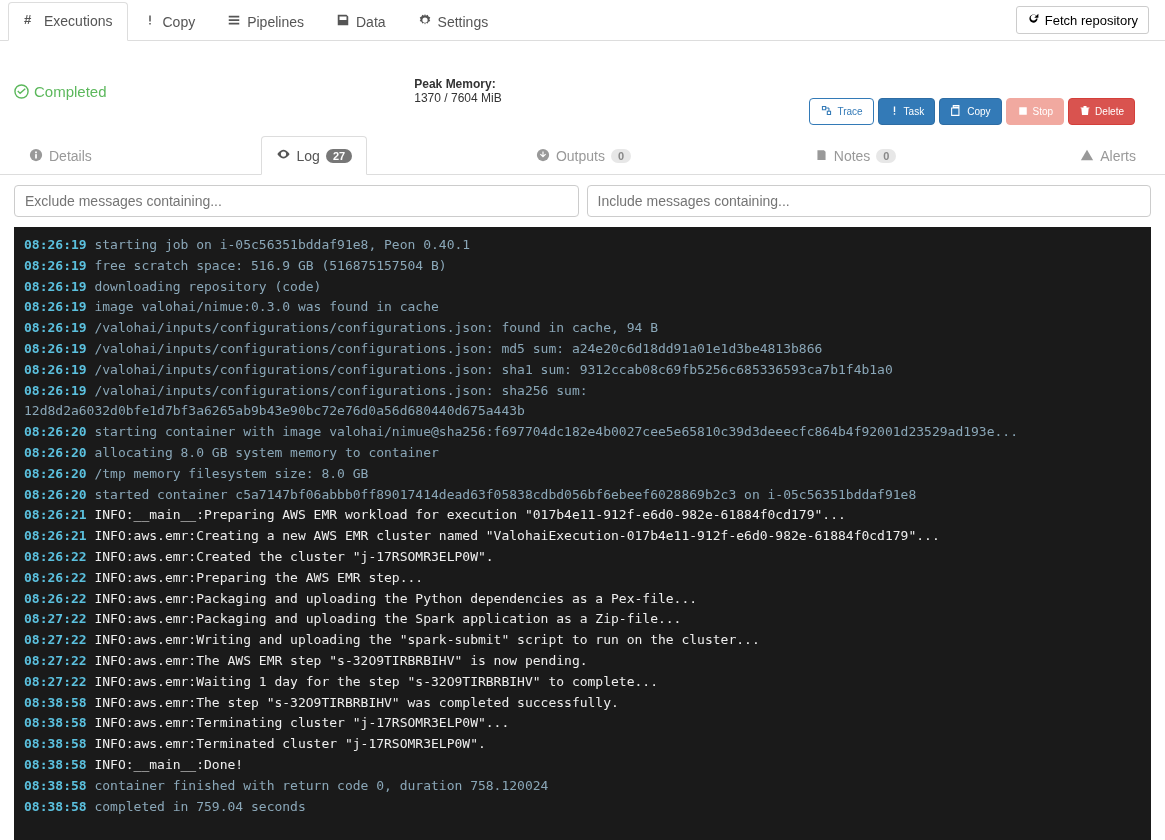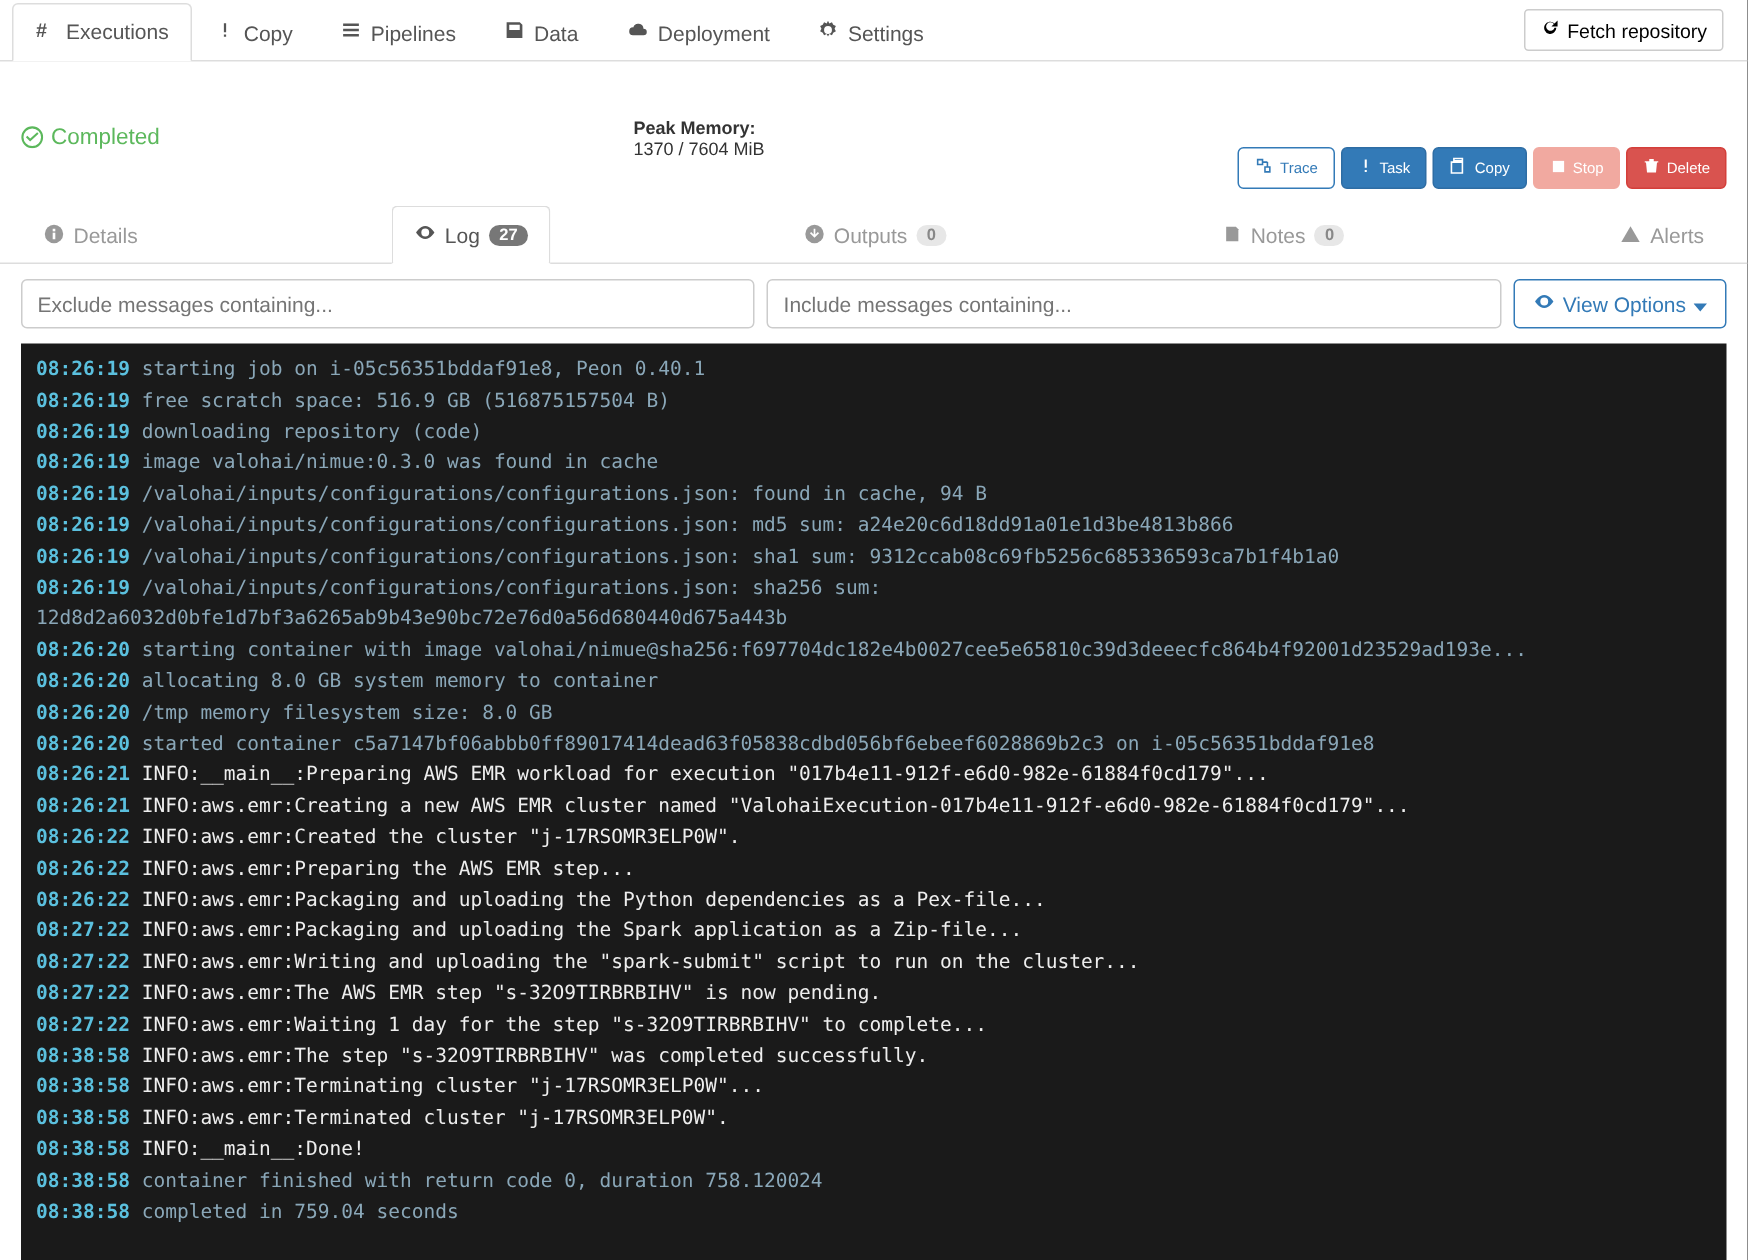--- a/index.html
+++ b/index.html
@@ -7,21 +7,21 @@
 .container { width: 1165px; }
 
 
 .top-tabs { display: flex; align-items: center; border-bottom: 1px solid #ddd; padding: 0 8px; }
 .top-tabs .tab { padding: 10px 15px; color: #555; cursor: pointer; display: flex; align-items: center; gap: 6px; border: 1px solid transparent; border-bottom: none; position: relative; top: 1px; }
 .top-tabs .tab.active { background: #fff; border: 1px solid #ddd; border-bottom: 1px solid #fff; border-radius: 4px 4px 0 0; color: #555; }
 .top-tabs .spacer { flex: 1; }
 .fetch-btn { margin: 6px 8px; padding: 5px 10px; border: 1px solid #ccc; background: #fff; border-radius: 3px; cursor: pointer; display: flex; align-items: center; gap: 5px; font-size: 13px; }
 
 
-.status-row { display: flex; align-items: center; padding: 16px 14px 10px 14px; gap: 12px; }
+.status-row { display: flex; align-items: center; padding: 16px 30px 10px 14px; gap: 12px; }
 .status-badge { color: #5cb85c; display: flex; align-items: center; gap: 5px; font-size: 15px; }
 .status-badge svg { width: 15px; height: 15px; }
 .peak-mem-block { margin-left: auto; margin-right: auto; font-size: 12px; }
 .peak-mem-block .lbl { font-weight: bold; }
 .action-btns { display: flex; gap: 4px; }
 .btn { padding: 5px 10px; border-radius: 4px; border: 1px solid; font-size: 10px; cursor: pointer; display: flex; align-items: center; gap: 4px; background: #fff; margin-top: 41px; }
 .btn-outline-primary { color: #337ab7; border-color: #337ab7; background: #fff; }
 .btn-primary { color: #fff; background: #337ab7; border-color: #2e6da4; }
 .btn-stop { color: #fff; background: #f1a9a0; border-color: #f1a9a0; }
 .btn-danger { color: #fff; background: #d9534f; border-color: #d43f3a; }
@@ -73,26 +73,20 @@
     <span><svg viewBox="0 0 16 16" width="14" height="14">
             <path d="M2 3h12v2H2zM2 7h12v2H2zM2 11h12v2H2z"></path>
           </svg></span>
     <span>Pipelines</span>
   </div>
   <div class="tab">
     <span><svg viewBox="0 0 16 16" width="14" height="14">
             <path d="M2 2h10l2 2v10H2zM4 4v4h8V4z"></path>
           </svg></span>
     <span>Data</span>
-  </div>
-  <div class="tab">
-    <span><svg viewBox="0 0 16 16" width="15" height="14">
-            <path d="M12 7a4 4 0 00-7.8-1A3 3 0 004 12h8a2.5 2.5 0 000-5z"></path>
-          </svg></span>
-    <span>Deployment</span>
   </div>
   <div class="tab">
     <span><svg viewBox="0 0 16 16" width="14" height="14">
             <path d="M8 5a3 3 0 100 6 3 3 0 000-6zM8 1l1 2 2-1 1 2 2 1-1 2 1 2-2 1-1 2-2-1-1 2-1-2-2 1-1-2-2-1 1-2-1-2 2-1 1-2 2 1z" fill-rule="evenodd"></path>
           </svg></span>
     <span>Settings</span>
   </div>
   <div class="spacer"></div>
   <button class="fetch-btn">
     <span><svg viewBox="0 0 16 16" width="13" height="13">
@@ -182,29 +176,20 @@
     <span><svg viewBox="0 0 16 16" width="14" height="14">
             <path d="M8 2l7 12H1z"></path>
           </svg></span>
     <span>Alerts</span>
   </div>
 </div>
 
 <div class="filter-row">
   <input class="filter-input" placeholder="Exclude messages containing..." style="">
   <input class="filter-input" placeholder="Include messages containing..." style="">
-  <button class="view-opts">
-    <span><svg viewBox="0 0 16 16" width="15" height="14">
-            <path d="M8 3C4 3 1 8 1 8s3 5 7 5 7-5 7-5-3-5-7-5zm0 8a3 3 0 110-6 3 3 0 010 6z"></path>
-          </svg></span>
-    <span>View Options</span>
-    <span><svg viewBox="0 0 10 6" width="9" height="6">
-            <path d="M0 0h10L5 6z"></path>
-          </svg></span>
-  </button>
 </div>
 
 <div class="log-wrap">
   <div class="log-panel" id="log-panel"><div class="log-line"><span class="ts">08:26:19</span><span class="sys-msg"> starting job on i-05c56351bddaf91e8, Peon 0.40.1</span></div><div class="log-line"><span class="ts">08:26:19</span><span class="sys-msg"> free scratch space: 516.9 GB (516875157504 B)</span></div><div class="log-line"><span class="ts">08:26:19</span><span class="sys-msg"> downloading repository (code)</span></div><div class="log-line"><span class="ts">08:26:19</span><span class="sys-msg"> image valohai/nimue:0.3.0 was found in cache</span></div><div class="log-line"><span class="ts">08:26:19</span><span class="sys-msg"> /valohai/inputs/configurations/configurations.json: found in cache, 94 B</span></div><div class="log-line"><span class="ts">08:26:19</span><span class="sys-msg"> /valohai/inputs/configurations/configurations.json: md5 sum: a24e20c6d18dd91a01e1d3be4813b866</span></div><div class="log-line"><span class="ts">08:26:19</span><span class="sys-msg"> /valohai/inputs/configurations/configurations.json: sha1 sum: 9312ccab08c69fb5256c685336593ca7b1f4b1a0</span></div><div class="log-line"><span class="ts">08:26:19</span><span class="sys-msg"> /valohai/inputs/configurations/configurations.json: sha256 sum: </span></div><div class="log-line"><span class="sys-msg">12d8d2a6032d0bfe1d7bf3a6265ab9b43e90bc72e76d0a56d680440d675a443b</span></div><div class="log-line"><span class="ts">08:26:20</span><span class="sys-msg"> starting container with image valohai/nimue@sha256:f697704dc182e4b0027cee5e65810c39d3deeecfc864b4f92001d23529ad193e...</span></div><div class="log-line"><span class="ts">08:26:20</span><span class="sys-msg"> allocating 8.0 GB system memory to container</span></div><div class="log-line"><span class="ts">08:26:20</span><span class="sys-msg"> /tmp memory filesystem size: 8.0 GB</span></div><div class="log-line"><span class="ts">08:26:20</span><span class="sys-msg"> started container c5a7147bf06abbb0ff89017414dead63f05838cdbd056bf6ebeef6028869b2c3 on i-05c56351bddaf91e8</span></div><div class="log-line"><span class="ts">08:26:21</span><span class="norm-msg"> INFO:__main__:Preparing AWS EMR workload for execution "017b4e11-912f-e6d0-982e-61884f0cd179"...</span></div><div class="log-line"><span class="ts">08:26:21</span><span class="norm-msg"> INFO:aws.emr:Creating a new AWS EMR cluster named "ValohaiExecution-017b4e11-912f-e6d0-982e-61884f0cd179"...</span></div><div class="log-line"><span class="ts">08:26:22</span><span class="norm-msg"> INFO:aws.emr:Created the cluster "j-17RSOMR3ELP0W".</span></div><div class="log-line"><span class="ts">08:26:22</span><span class="norm-msg"> INFO:aws.emr:Preparing the AWS EMR step...</span></div><div class="log-line"><span class="ts">08:26:22</span><span class="norm-msg"> INFO:aws.emr:Packaging and uploading the Python dependencies as a Pex-file...</span></div><div class="log-line"><span class="ts">08:27:22</span><span class="norm-msg"> INFO:aws.emr:Packaging and uploading the Spark application as a Zip-file...</span></div><div class="log-line"><span class="ts">08:27:22</span><span class="norm-msg"> INFO:aws.emr:Writing and uploading the "spark-submit" script to run on the cluster...</span></div><div class="log-line"><span class="ts">08:27:22</span><span class="norm-msg"> INFO:aws.emr:The AWS EMR step "s-32O9TIRBRBIHV" is now pending.</span></div><div class="log-line"><span class="ts">08:27:22</span><span class="norm-msg"> INFO:aws.emr:Waiting 1 day for the step "s-32O9TIRBRBIHV" to complete...</span></div><div class="log-line"><span class="ts">08:38:58</span><span class="norm-msg"> INFO:aws.emr:The step "s-32O9TIRBRBIHV" was completed successfully.</span></div><div class="log-line"><span class="ts">08:38:58</span><span class="norm-msg"> INFO:aws.emr:Terminating cluster "j-17RSOMR3ELP0W"...</span></div><div class="log-line"><span class="ts">08:38:58</span><span class="norm-msg"> INFO:aws.emr:Terminated cluster "j-17RSOMR3ELP0W".</span></div><div class="log-line"><span class="ts">08:38:58</span><span class="norm-msg"> INFO:__main__:Done!</span></div><div class="log-line"><span class="ts">08:38:58</span><span class="sys-msg"> container finished with return code 0, duration 758.120024</span></div><div class="log-line"><span class="ts">08:38:58</span><span class="sys-msg"> completed in 759.04 seconds</span></div></div>
   <div class="scroll-x">
     <span class="arrow-l">◀</span>
     <span class="arrow-r">▶</span>
   </div>
 </div>
 

